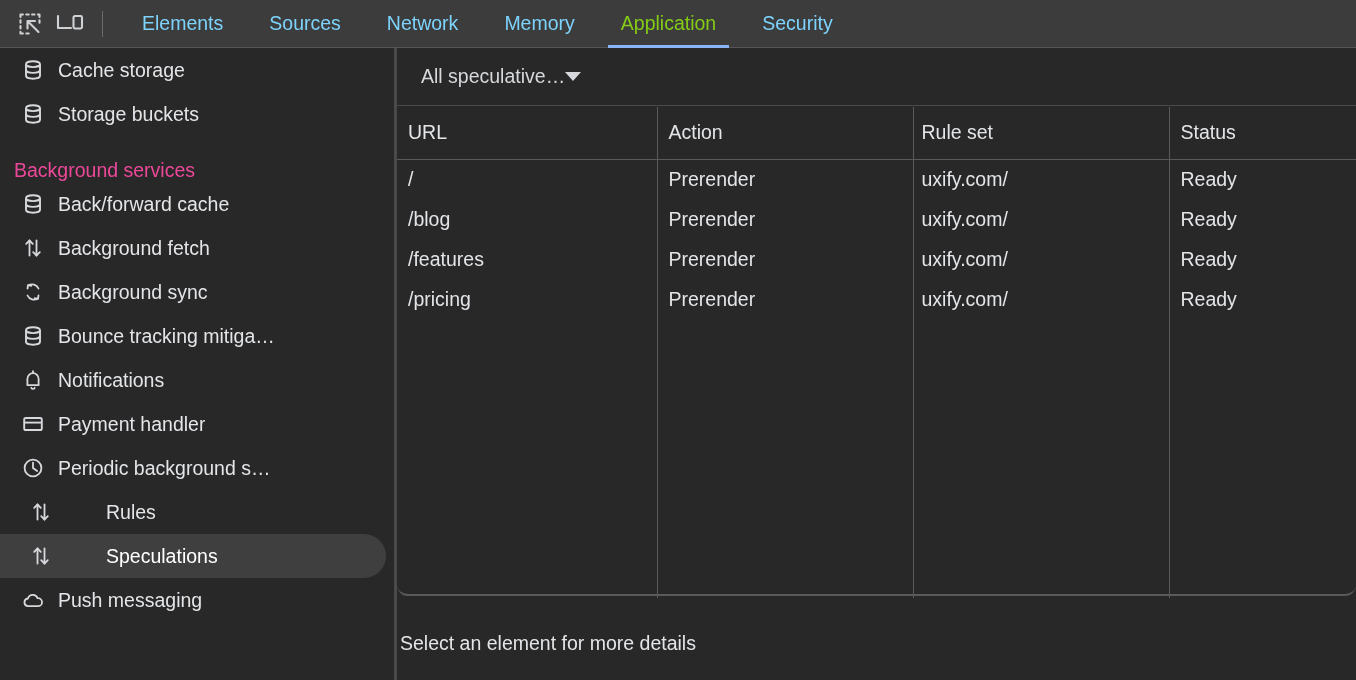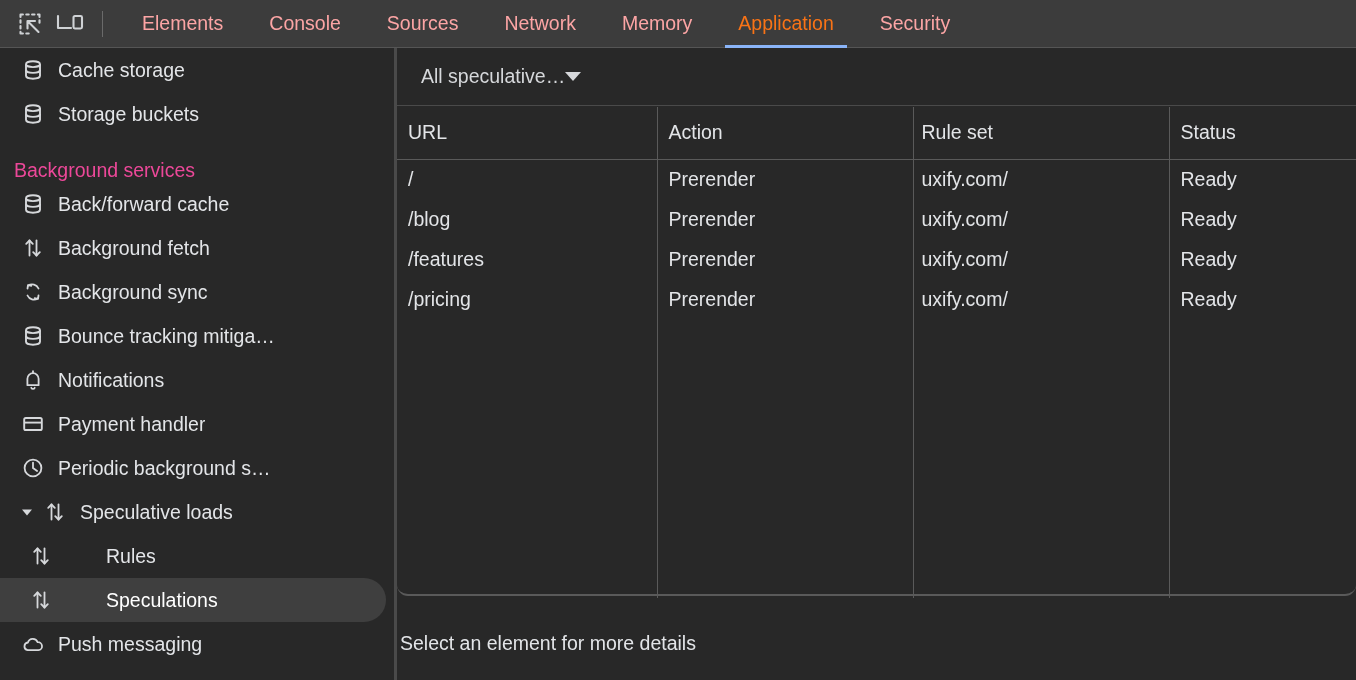--- a/index.html
+++ b/index.html
@@ -29,26 +29,26 @@
   #toolbar-sep {
     width: 1px; height: 26px;
     background: #6a6a6a;
     margin: 0 16px 0 12px;
   }
   .tabbar { display: flex; align-items: stretch; height: 48px; }
   .tab {
     display: flex; align-items: center;
     padding: 0 23px;
     font-size: 19.5px;
-    color: #fca5a5;
+    color: #7dd3fc;
     cursor: pointer;
     position: relative;
     white-space: nowrap;
   }
-  .tab.active { color: #f97316; }
+  .tab.active { color: #84cc16; }
   .tab.active::after {
     content: "";
     position: absolute; left: 10px; right: 10px; bottom: 0;
     height: 3px; background: #8ab4f8;
   }
 
   
   #sidebar {
     position: absolute; top: 48px; left: 0;
     width: 394px; height: 632px;
@@ -189,23 +189,20 @@
     </svg>
   </div>
 
   <div id="toolbar-sep"></div>
 
   <div class="tabbar">
     <div class="tab">
         <span>Elements</span>
       </div>
     <div class="tab">
-        <span>Console</span>
-      </div>
-    <div class="tab">
         <span>Sources</span>
       </div>
     <div class="tab">
         <span>Network</span>
       </div>
     <div class="tab">
         <span>Memory</span>
       </div>
     <div class="tab active">
         <span>Application</span>
@@ -332,38 +329,20 @@
       <svg width="24" height="24" viewBox="0 0 24 24">
           <g stroke="#d6d8db" stroke-width="1.8" fill="none" stroke-linecap="round">
         <circle cx="12" cy="12" r="8.4"></circle>
             <path d="M12 6.6 V12 L16.1 15"></path>
           </g>
         </svg>
     </span>
     <span class="nav-label">Periodic background s…</span>
   </div>
 
-  <div class="nav-row" style="padding-left:16px;">
-    <span class="twisty">
-      <svg width="16" height="16" viewBox="0 0 16 16">
-          <path d="M3 5.5 L13 5.5 L8 11.5 Z" fill="#d6d8db"></path>
-        </svg>
-    </span>
-    <span class="nav-icon">
-      <svg width="24" height="24" viewBox="0 0 24 24">
-          <g stroke="#d6d8db" stroke-width="1.8" fill="none" stroke-linecap="round" stroke-linejoin="round">
-        <path d="M8.5 19.5 V4.5"></path>
-            <path d="M5.2 7.8 L8.5 4.5 L11.8 7.8"></path>
-        <path d="M15.5 4.5 V19.5"></path>
-            <path d="M12.2 16.2 L15.5 19.5 L18.8 16.2"></path>
-          </g>
-        </svg>
-    </span>
-    <span class="nav-label">Speculative loads</span>
-  </div>
 
   <div class="nav-row level2">
     <span class="nav-icon">
       <svg width="24" height="24" viewBox="0 0 24 24">
           <g stroke="#d6d8db" stroke-width="1.8" fill="none" stroke-linecap="round" stroke-linejoin="round">
         <path d="M8.5 19.5 V4.5"></path>
             <path d="M5.2 7.8 L8.5 4.5 L11.8 7.8"></path>
         <path d="M15.5 4.5 V19.5"></path>
             <path d="M12.2 16.2 L15.5 19.5 L18.8 16.2"></path>
           </g>

